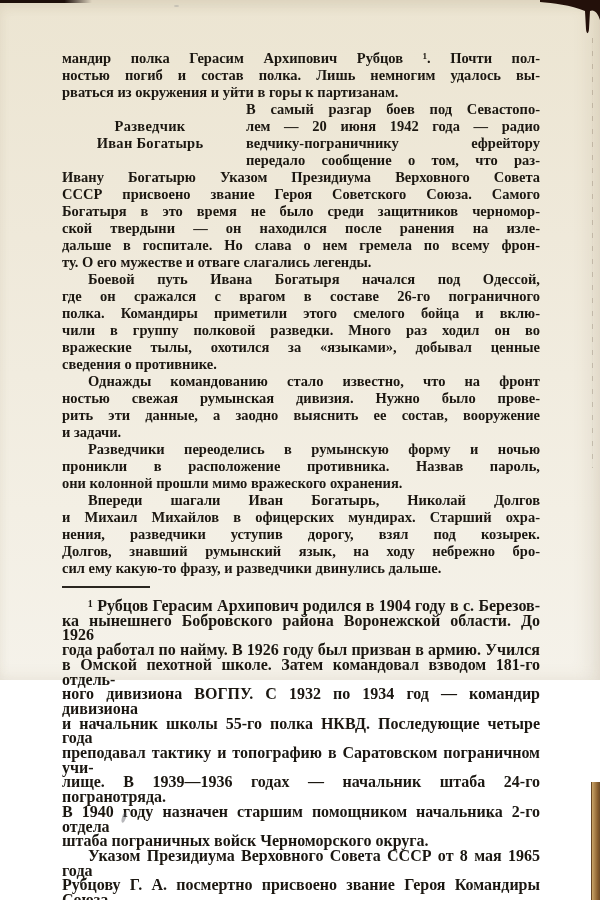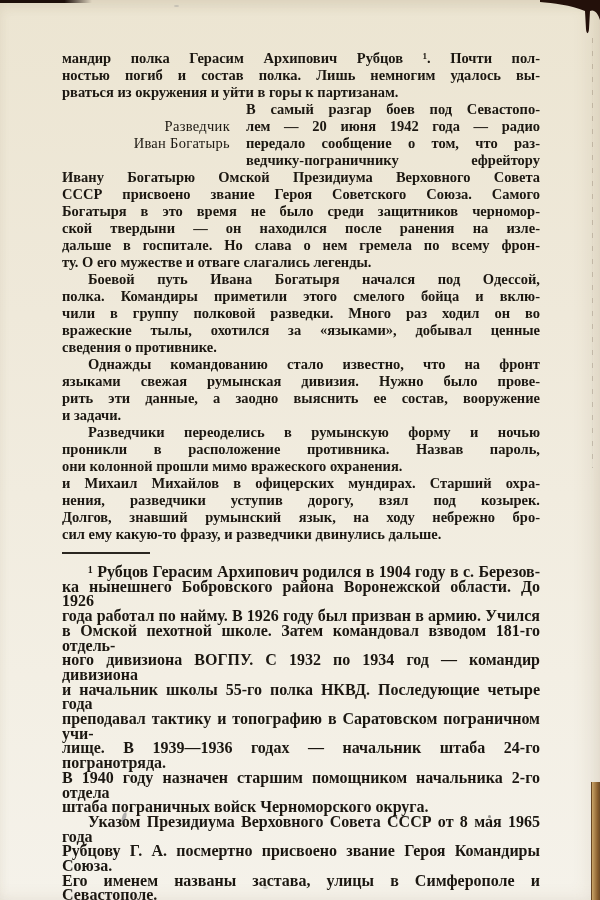--- a/index.html
+++ b/index.html
@@ -1,30 +1,30 @@
 <!DOCTYPE html>
 <html><head>
 <meta charset="utf-8">
 <style>
   html,body{margin:0;padding:0;}
   body{width:600px;height:900px;overflow:hidden;position:relative;
        font-family:"Liberation Serif","DejaVu Serif",serif;}
-  .page{position:absolute;inset:0;width:600px;height:900px;
+  .page{position:absolute;inset:0;width:600px;height:680px;
         background:linear-gradient(180deg,#ece5d2 0%,#efe9da 35%,#f3efe4 75%,#f5f2ea 100%);
         box-shadow:inset -10px 0 18px rgba(120,90,50,0.10), inset 0 6px 12px rgba(120,100,60,0.08);}
   .content{position:absolute;left:62px;top:50px;width:478px;color:#1b1711;
            font-weight:700;font-size:14.5px;line-height:17px;
            -webkit-font-smoothing:antialiased;}
   .ln{text-align:justify;text-align-last:justify;white-space:normal;}
   .ln.end{text-align-last:left;}
   .ln.ind{text-indent:26px;}
   .aside-row{display:flex;}
   .aside-left{width:168px;flex:0 0 168px;padding-top:17px;}
   .aside-right{flex:1;margin-left:16px;}
-  .head-ln{font-weight:400;text-align:right;letter-spacing:0.3px;margin-left:8px;}
+  .head-ln{font-weight:700;text-align:center;letter-spacing:0.3px;margin-left:8px;}
   .sep{width:88px;height:2px;background:#2a2620;margin-top:9px;}
   .footnote{margin-top:11px;font-size:16px;line-height:14.7px;}
   .pageno{margin-top:10px;font-size:14px;letter-spacing:1px;font-weight:700;}
   
   .top-left-line{position:absolute;left:0;top:0;width:92px;height:3px;
                  background:linear-gradient(90deg,#1c0f0a 70%,rgba(28,15,10,0));}
   .top-right-blob{position:absolute;right:0;top:0;width:60px;height:40px;}
   .right-faint-line{position:absolute;right:7px;top:38px;height:430px;width:1.5px;opacity:.45;
     background:repeating-linear-gradient(180deg,rgba(70,50,30,.5) 0 5px,rgba(70,50,30,.06) 5px 13px);}
   .right-edge-strip{position:absolute;right:0;top:782px;height:118px;width:8px;
@@ -50,56 +50,58 @@
     </div>
 
     <div class="aside-row">
       <div class="aside-left">
         <div class="head-ln">Разведчик</div>
         <div class="head-ln">Иван Богатырь</div>
       </div>
       <div class="aside-right">
         <div class="ln">В самый разгар боев под Севастопо-</div>
         <div class="ln">лем — 20 июня 1942 года — радио</div>
+        <div class="ln">ведчику-пограничнику ефрейтору</div>
         <div class="ln">передало сообщение о том, что раз-</div>
-        <div class="ln">ведчику-пограничнику ефрейтору</div>
       </div>
     </div>
 
     <div>
-      <div class="ln">Ивану Богатырю Омской Президиума Верховного Совета</div>
+      <div class="ln">Ивану Богатырю Указом Президиума Верховного Совета</div>
       <div class="ln">СССР присвоено звание Героя Советского Союза. Самого</div>
       <div class="ln">Богатыря в это время не было среди защитников черномор-</div>
       <div class="ln">ской твердыни — он находился после ранения на изле-</div>
       <div class="ln">дальше в госпитале. Но слава о нем гремела по всему фрон-</div>
       <div class="ln end">ту. О его мужестве и отваге слагались легенды.</div>
     </div>
 
     <div>
       <div class="ln ind">Боевой путь Ивана Богатыря начался под Одессой,</div>
+      <div class="ln">где он сражался с врагом в составе 26-го пограничного</div>
       <div class="ln">полка. Командиры приметили этого смелого бойца и вклю-</div>
       <div class="ln">чили в группу полковой разведки. Много раз ходил он во</div>
       <div class="ln">вражеские тылы, охотился за «языками», добывал ценные</div>
       <div class="ln end">сведения о противнике.</div>
     </div>
 
     <div>
       <div class="ln ind">Однажды командованию стало известно, что на фронт</div>
-      <div class="ln">языками свежая румынская дивизия. Нужно было прове-</div>
+      <div class="ln">ностью свежая румынская дивизия. Нужно было прове-</div>
       <div class="ln">рить эти данные, а заодно выяснить ее состав, вооружение</div>
       <div class="ln end">и задачи.</div>
     </div>
 
     <div>
       <div class="ln ind">Разведчики переоделись в румынскую форму и ночью</div>
       <div class="ln">проникли в расположение противника. Назвав пароль,</div>
       <div class="ln end">они колонной прошли мимо вражеского охранения.</div>
     </div>
 
     <div>
+      <div class="ln ind">Впереди шагали Иван Богатырь, Николай Долгов</div>
       <div class="ln">и Михаил Михайлов в офицерских мундирах. Старший охра-</div>
       <div class="ln">нения, разведчики уступив дорогу, взял под козырек.</div>
       <div class="ln">Долгов, знавший румынский язык, на ходу небрежно бро-</div>
       <div class="ln end">сил ему какую-то фразу, и разведчики двинулись дальше.</div>
     </div>
 
     <div class="sep"></div>
 
     <div class="footnote">
       <div>

